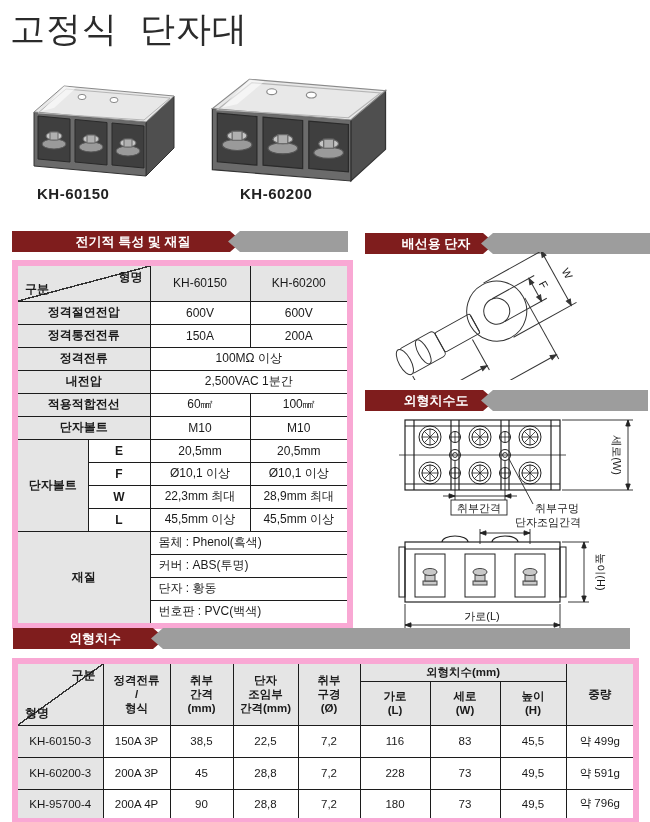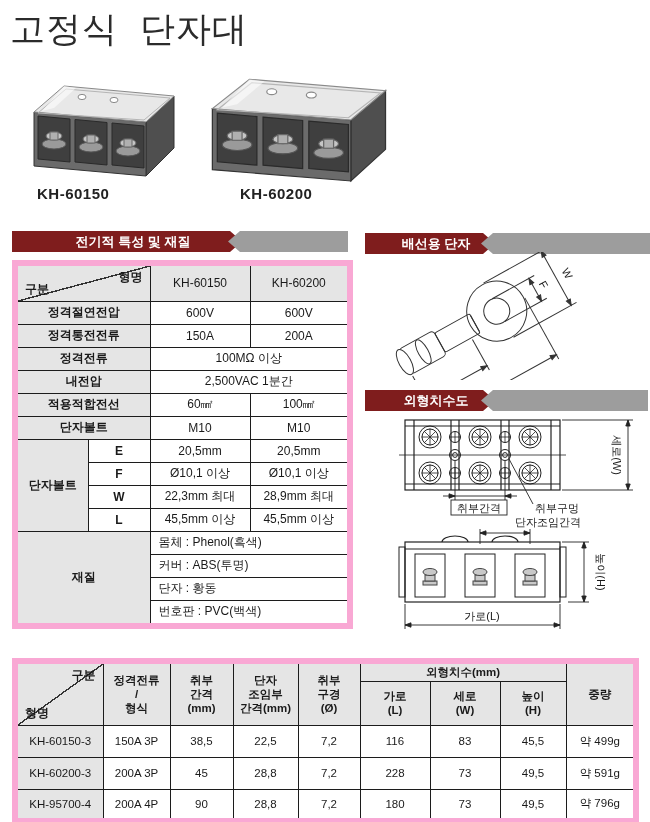--- a/index.html
+++ b/index.html
@@ -322,20 +322,24 @@
       <path d="M40,212 l6,-2.2 v4.4 z M195,212 l-6,-2.2 v4.4 z" fill="#222"></path>
     </g>
     <text x="248" y="42" font-size="11" fill="#1a1a1a" text-anchor="middle" transform="rotate(90 248 42)">세로(W)</text>
     <text x="114" y="99" font-size="11" fill="#1a1a1a" text-anchor="middle">취부간격</text>
     <text x="170" y="99" font-size="11" fill="#1a1a1a">취부구멍</text>
     <text x="150" y="113" font-size="11" fill="#1a1a1a">단자조임간격</text>
     <text x="232" y="159" font-size="11" fill="#1a1a1a" text-anchor="middle" transform="rotate(90 232 159)">높이(H)</text>
     <text x="117" y="207" font-size="11" fill="#1a1a1a" text-anchor="middle">가로(L)</text>
   </svg>
 
+  <div class="sec-head" style="left:13px;top:628px;width:617px;">
+    <div class="sec-label" style="width:140px;">외형치수</div>
+    <div class="sec-bar"></div>
+  </div>
 
   <table class="dim outer">
     <colgroup>
       <col style="width:88px">
         <col style="width:67px">
         <col style="width:63px">
         <col style="width:65px">
       <col style="width:62px">
         <col style="width:70px">
         <col style="width:70px">

